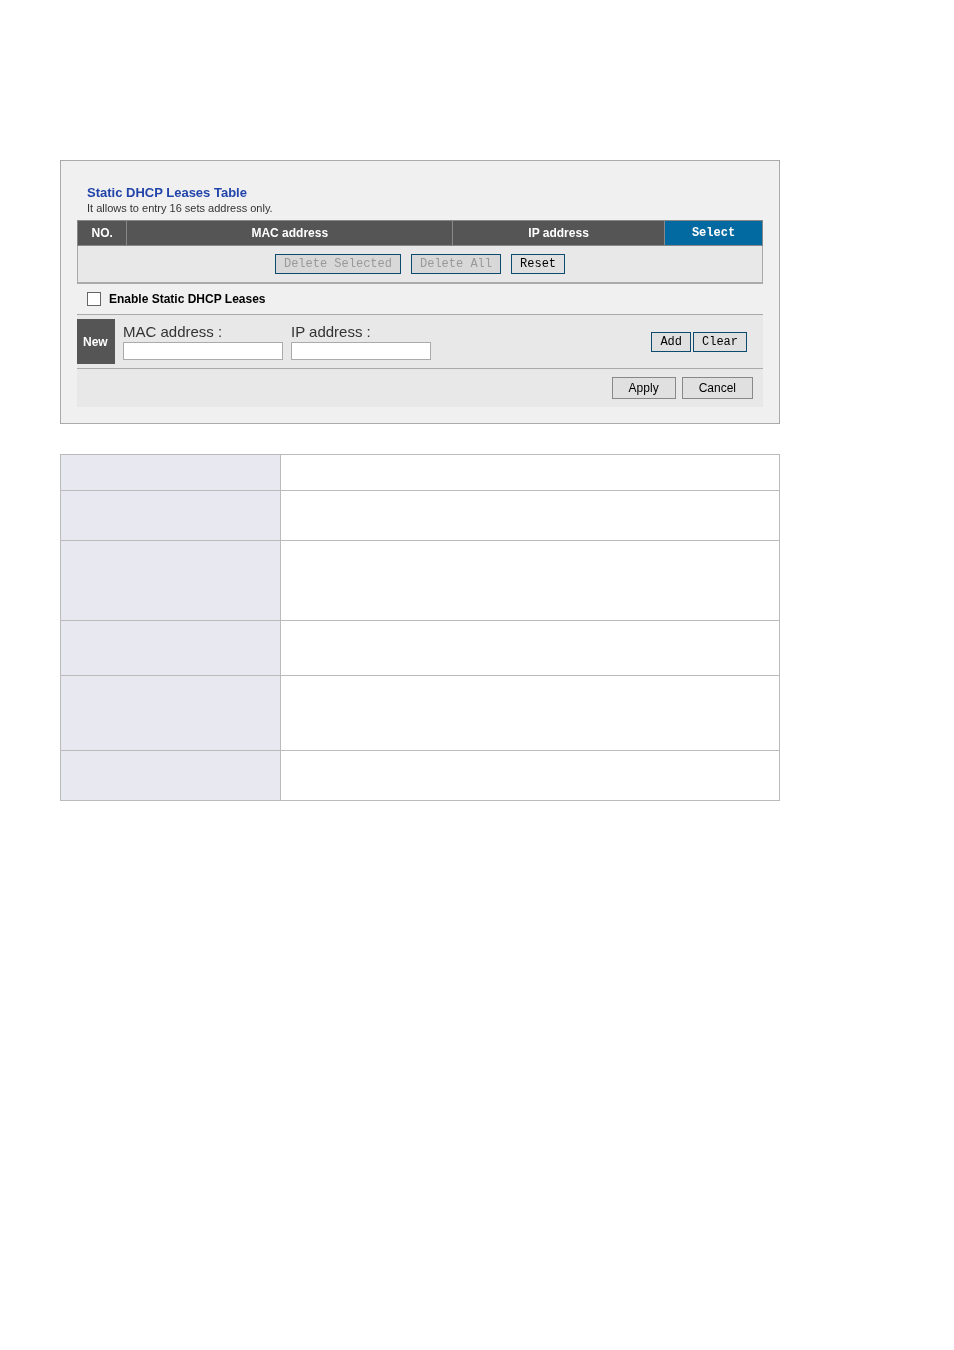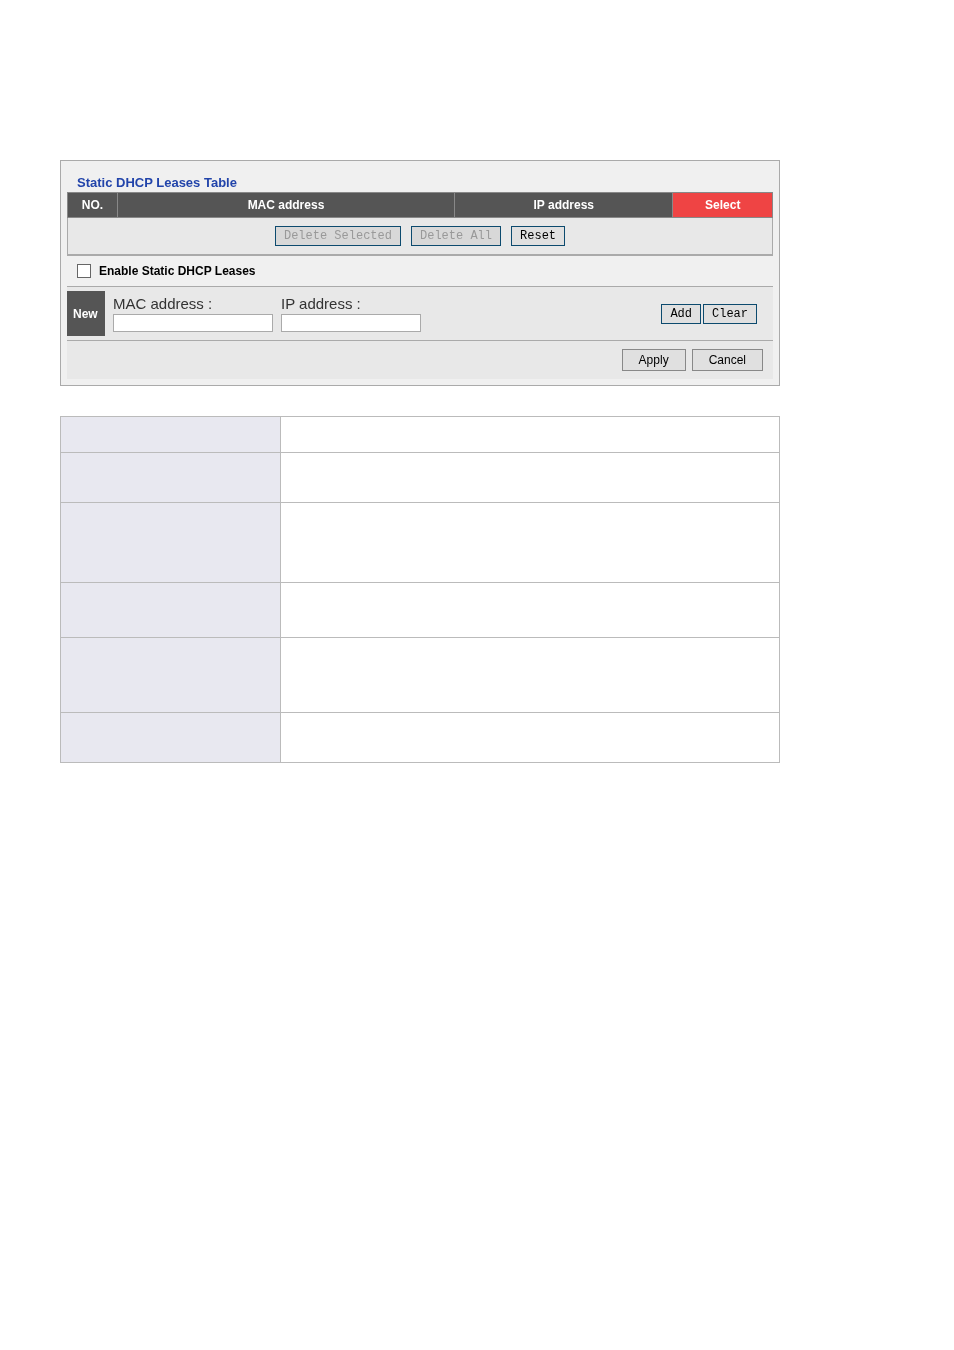--- a/index.html
+++ b/index.html
@@ -16,21 +16,21 @@
       padding: 20px 30px;
     }
 
     
     .dhcp-section {
       margin-top: 140px;
       margin-left: 30px;
       border: 1px solid #aaaaaa;
       width: 720px;
       background: #f0f0f0;
-      padding: 6px;
+      padding: 16px;
     }
 
     .dhcp-title {
       padding: 8px 10px 2px 10px;
       font-weight: bold;
       font-size: 13px;
       color: #2244aa;
     }
 
     .dhcp-subtitle {
@@ -59,21 +59,22 @@
       width: 50px;
     }
     .dhcp-table thead tr th.col-mac {
       width: 340px;
     }
     .dhcp-table thead tr th.col-ip {
       width: 220px;
     }
     .dhcp-table thead tr th.col-select {
       width: 100px;
-      background: #ef4444;
+      background: #0369a1;
+      font-family: Liberation Mono, monospace;
     }
 
     .dhcp-table tbody tr td {
       background: #e8e8e8;
       border: 1px solid #aaa;
       padding: 6px 8px;
       text-align: center;
     }
 
     .action-row td {
@@ -250,20 +251,21 @@
     .lower-table tr:nth-child(5) td { height: 75px; }
     .lower-table tr:nth-child(6) td { height: 50px; }
   </style>
 </head>
 <body>
 
 <div class="page-wrapper">
 
   <div class="dhcp-section">
     <div class="dhcp-title">Static DHCP Leases Table</div>
+    <div class="dhcp-subtitle">It allows to entry 16 sets address only.</div>
 
     <table class="dhcp-table">
       <thead>
         <tr>
           <th class="col-no">NO.</th>
           <th class="col-mac">MAC address</th>
           <th class="col-ip">IP address</th>
           <th class="col-select">Select</th>
         </tr>
       </thead>

